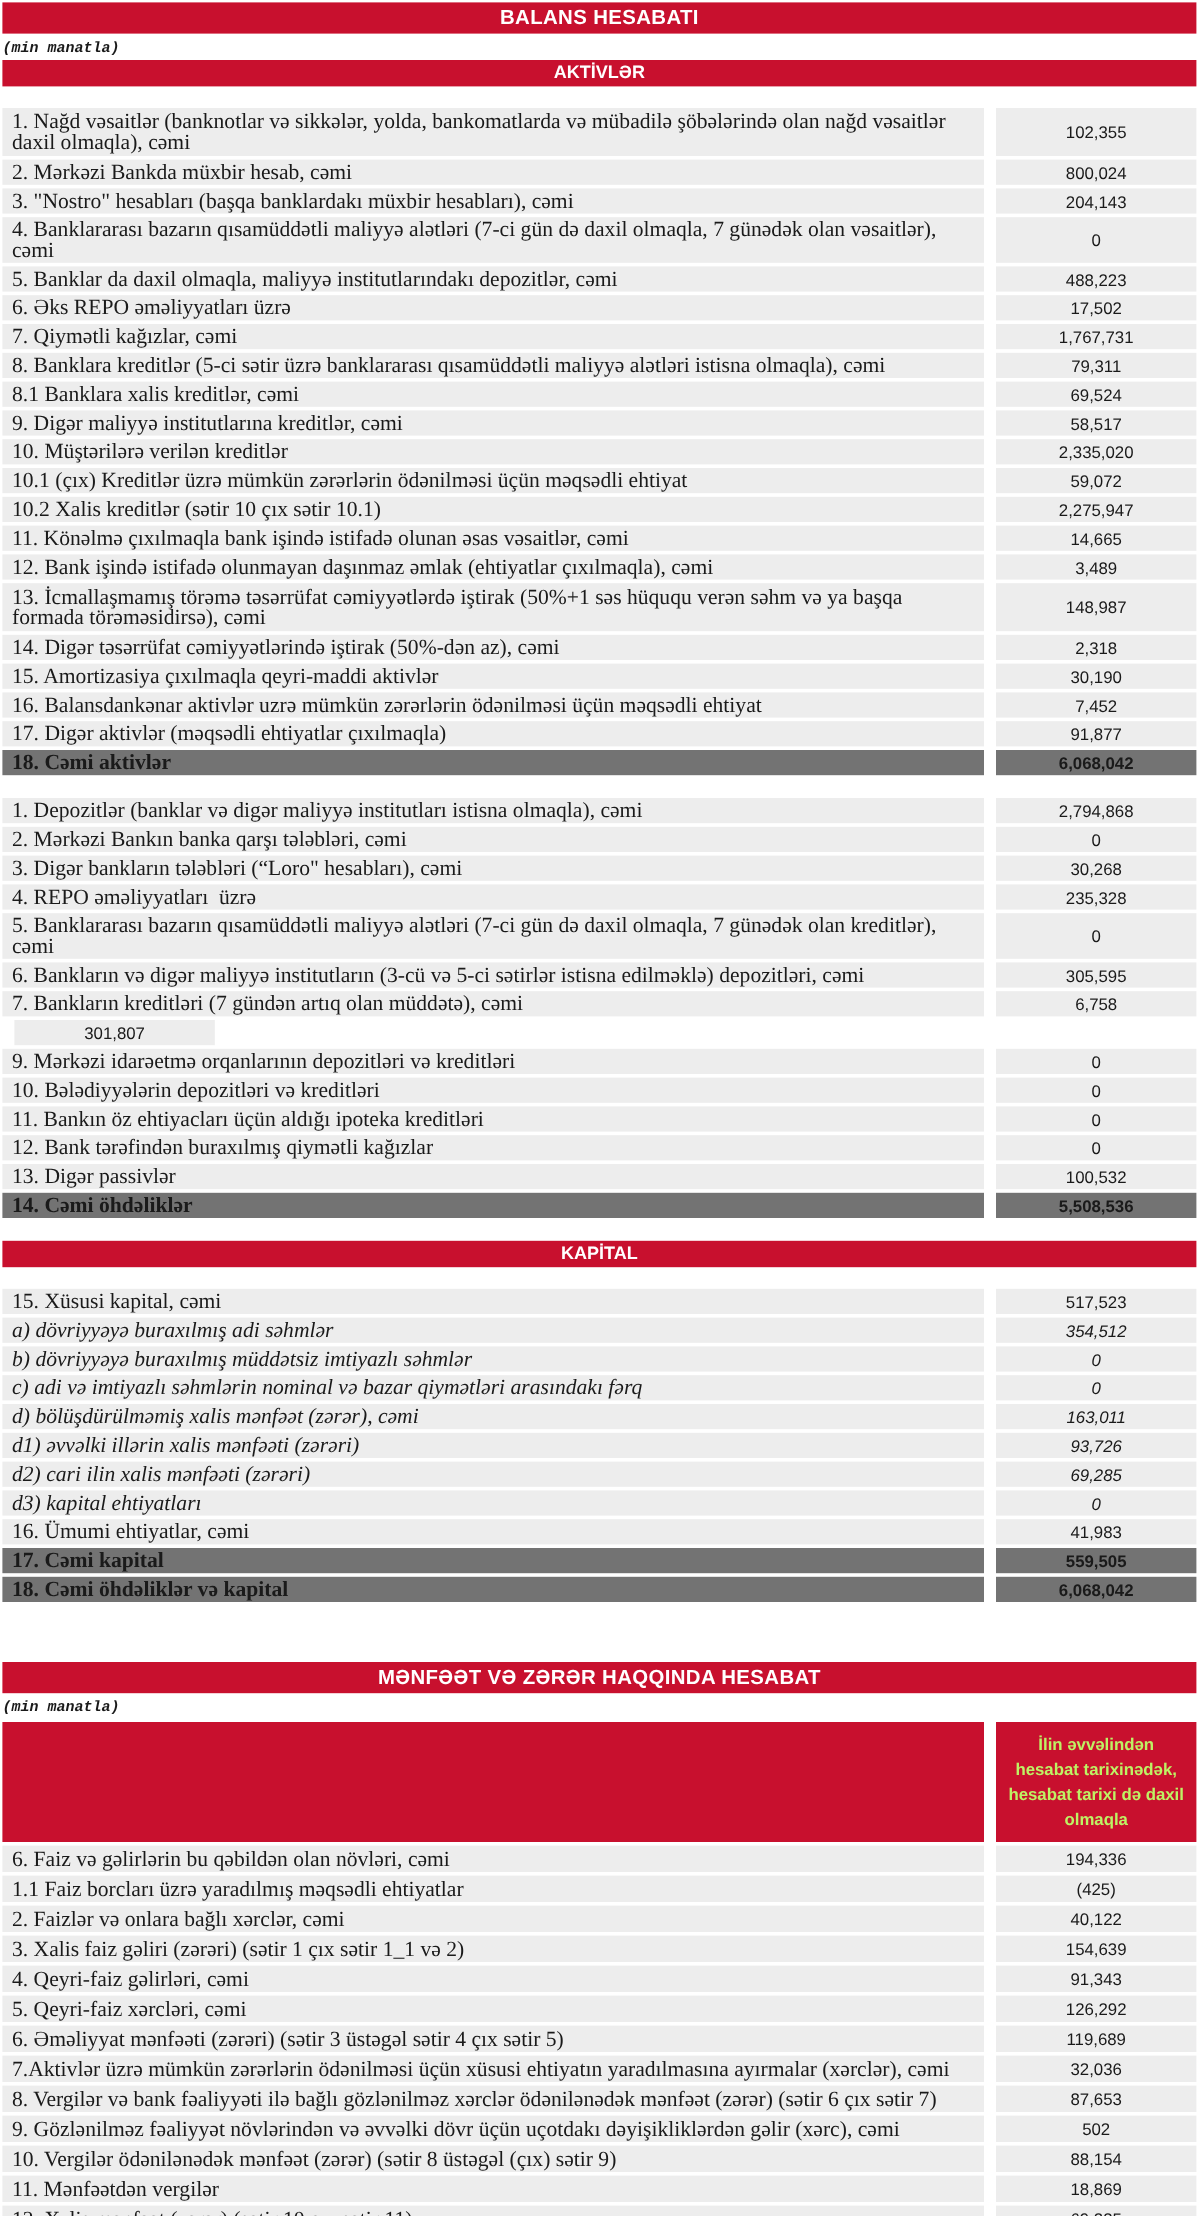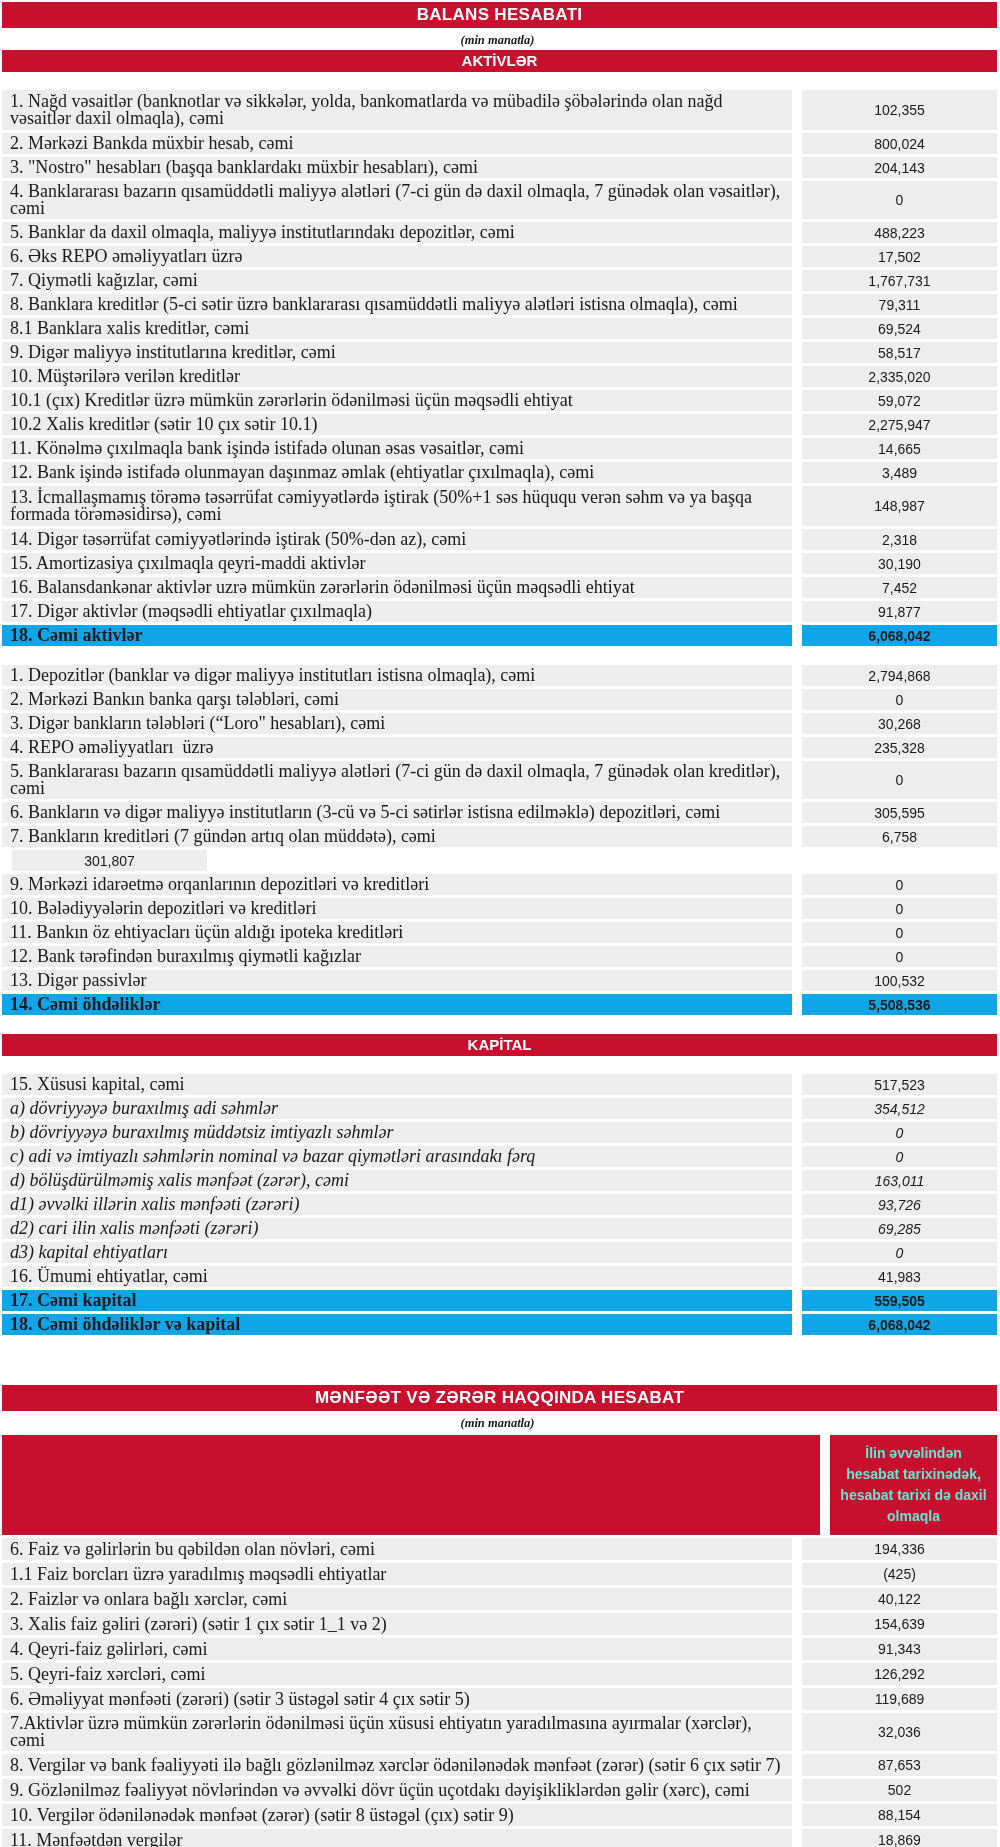--- a/index.html
+++ b/index.html
@@ -6,50 +6,50 @@
   body{
     width:1000px;height:1847px;overflow:hidden;background:#ffffff;
     font-family:"Liberation Sans",sans-serif;color:#1a1a1a;
   }
   .page{padding:2px 3px 3px 2px;}
   .bar{
     background:#C8102E;color:#ffffff;text-align:center;font-weight:bold;
   }
   .title-bar{height:26px;line-height:26px;font-size:17px;letter-spacing:.3px;}
   .unit-note{
-    text-align:center;font-family:Liberation Serif, serif;font-style:italic;
+    text-align:left;font-family:Liberation Mono, monospace;font-style:italic;
     font-weight:bold;font-size:12.5px;line-height:13px;padding:6px 4px 3px 0;
   }
   .section-bar{height:22px;line-height:22px;font-size:15px;margin-bottom:18px;}
   .row{display:flex;margin-bottom:3px;}
   .row .cell{background:#EDEDED;}
   .row .label{
     flex:1;display:flex;align-items:center;
     padding:2px 6px 2px 8px;font-size:18px;line-height:17px;white-space:pre-wrap;font-family:Liberation Serif, serif;
   }
   .row .value{
-    width:195px;margin-left:10px;display:flex;align-items:center;
+    width:167px;margin-left:10px;display:flex;align-items:center;
     justify-content:center;font-size:14px;text-align:right;
   }
   .sec-assets .row{min-height:20px;}
   .sec-liab .row,.sec-cap .row{min-height:21px;}
   .sec-pl .row{min-height:22px;}
   .row.tall{min-height:40px;}
   .row.italic .label,.row.italic .value{font-style:italic;}
   .row.total{margin-top:2px;}
-  .row.total .cell{background:#0ea5e9;font-weight:bold;}
+  .row.total .cell{background:#737373;font-weight:bold;}
   .sec{margin-top:0;}
   .sec-liab{margin-top:19px;}
   .sec-cap{margin-top:19px;}
   .pl-title{margin-top:50px;}
   .pl-header{margin-top:2px;}
   .pl-header .cell{background:#C8102E;}
   .pl-header .left{flex:1;}
   .pl-header .right{
-    width:167px;margin-left:10px;min-height:100px;color:#5eead4;font-weight:bold;
+    width:167px;margin-left:10px;min-height:100px;color:#bef264;font-weight:bold;
     font-size:14px;line-height:21px;display:flex;align-items:center;
     justify-content:center;text-align:center;padding:4px 8px;box-sizing:border-box;
   }
 </style>
 </head>
 <body>
 
 <div class="page">
 
   <div class="bar title-bar">BALANS HESABATI</div>

